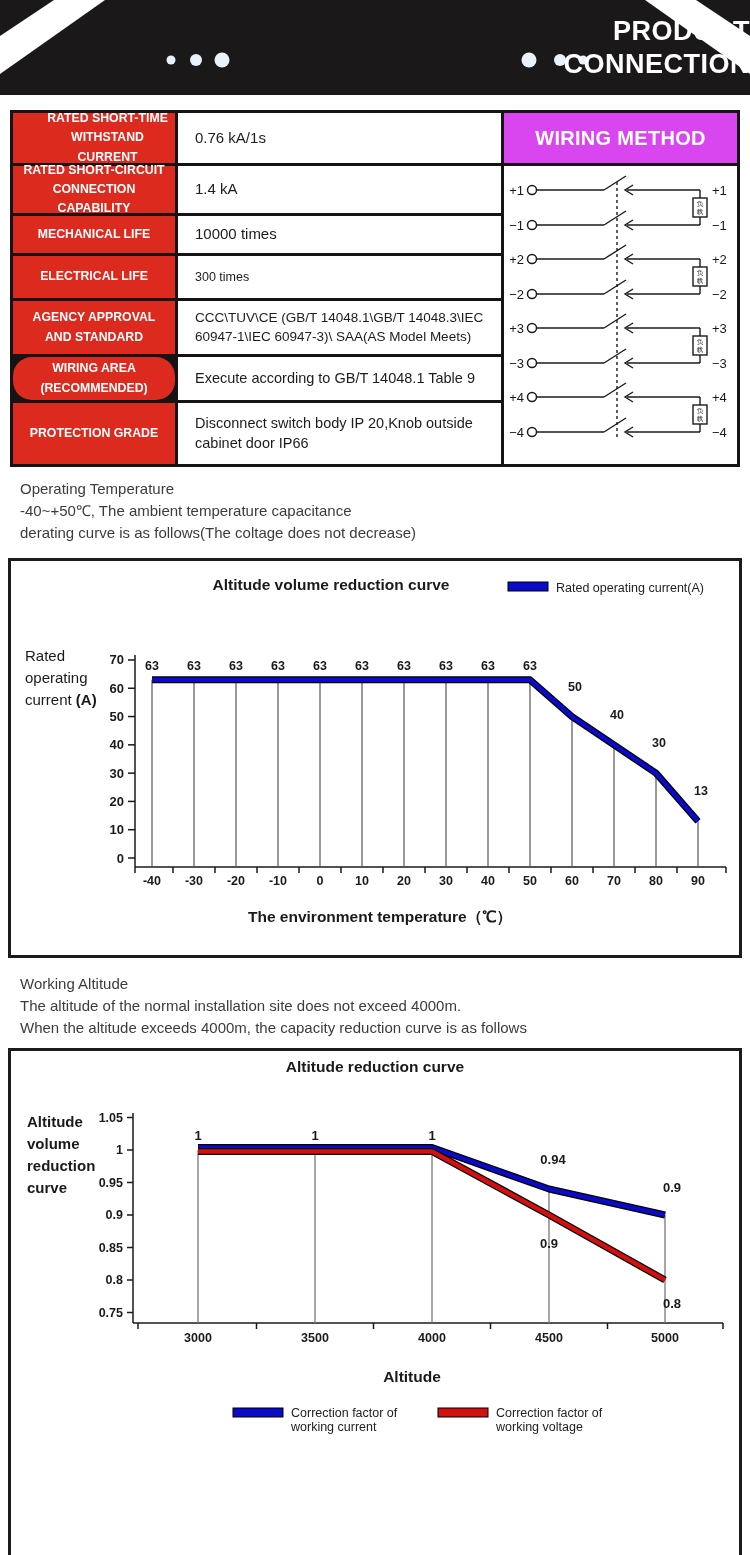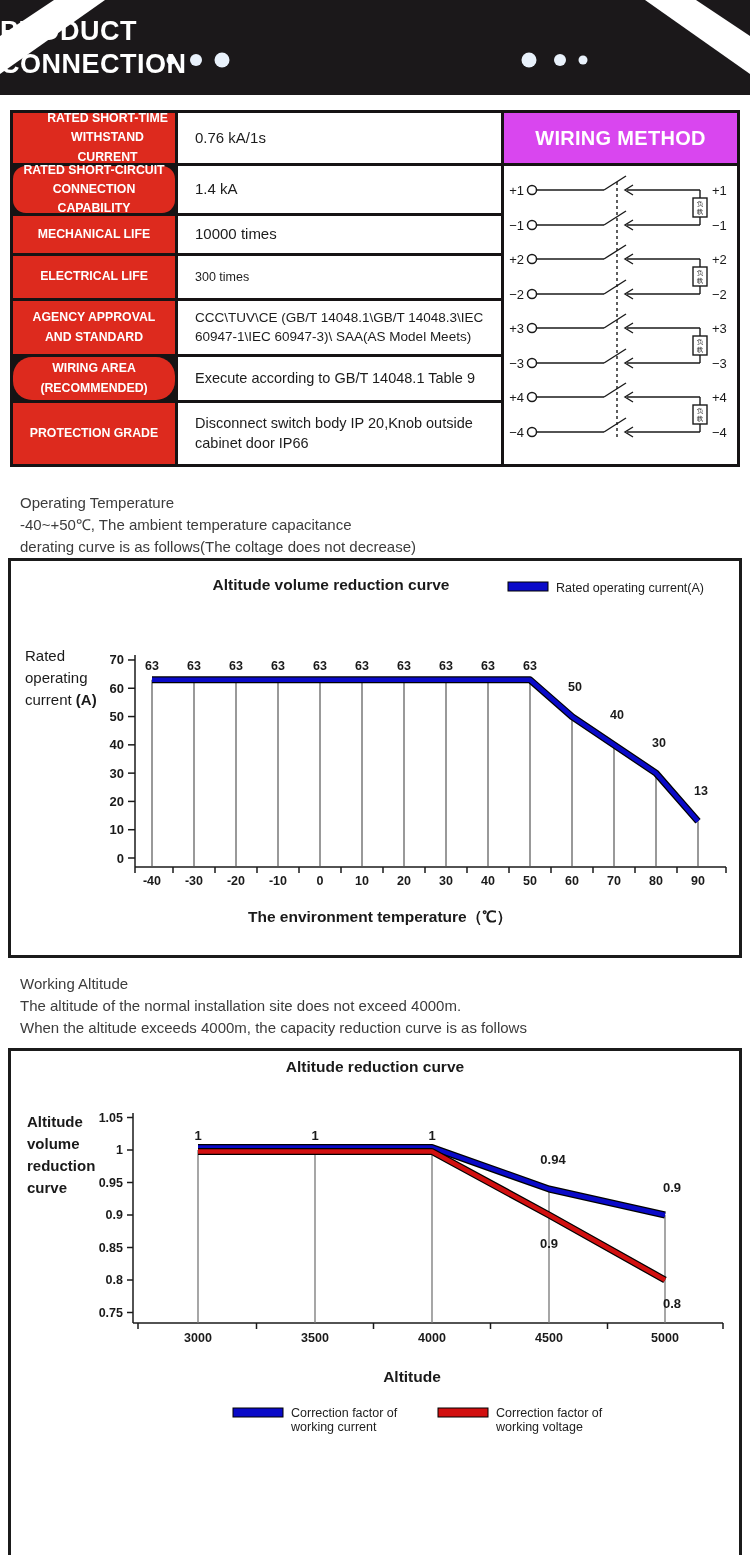--- a/index.html
+++ b/index.html
@@ -3,39 +3,39 @@
 <meta charset="utf-8">
 <style>
   html,body{margin:0;padding:0;background:#fff;}
   .page{position:relative;width:750px;height:1555px;background:#fff;
         font-family:"Liberation Sans",sans-serif;overflow:hidden;}
 
   
   .header{position:absolute;left:0;top:0;width:750px;height:95px;}
   .header svg{position:absolute;left:0;top:0;}
   .header-title{position:absolute;left:0;top:0;width:100%;height:100%;
-    display:flex;flex-direction:column;align-items:flex-start;justify-content:center;
+    display:flex;flex-direction:column;align-items:flex-end;justify-content:center;
     color:#fff;font-weight:bold;font-size:27px;line-height:33px;letter-spacing:.5px;text-align:center;}
 
   
   .spec{position:absolute;left:10px;top:110px;width:730px;box-sizing:border-box;
     display:grid;grid-template-columns:162px 323px 1fr;
     grid-template-rows:50px 47px 37px 42px 53px 43px 61px;
     gap:3px;background:#161314;border:3px solid #161314;}
   .lbl{background:#dd2a1e;color:#fff;font-weight:bold;font-size:12.3px;line-height:1.55;
     display:flex;align-items:center;justify-content:center;text-align:center;white-space:pre-line;padding:2px 4px;}
   .val{background:#fff;color:#1c1c1c;display:flex;align-items:center;padding:2px 10px 2px 17px;line-height:1.35;}
   .wiring-head{grid-column:3;grid-row:1;background:#d946ef;color:#fff;font-weight:bold;font-size:20px;
     display:flex;align-items:center;justify-content:center;letter-spacing:.3px;}
   .wiring-cell{grid-column:3;grid-row:2/8;background:#fff;position:relative;}
   .wiring-cell svg{position:absolute;left:0;top:0;width:100%;height:100%;}
 
   
   .para{position:absolute;left:20px;width:640px;color:#3c3c3c;font-size:15px;line-height:22px;white-space:pre-line;}
-  .para-1{top:492px;}
+  .para-1{top:478px;}
   .para-2{top:973px;}
 
   
   .chartbox{position:absolute;left:8px;width:734px;border:3px solid #1b1b1b;box-sizing:border-box;background:#fff;}
   .chart1{top:558px;height:400px;}
   .chart2{top:1048px;height:536px;}
   .chartbox svg{display:block;}
   svg text{font-family:"Liberation Sans",sans-serif;}
 </style>
 </head>
@@ -142,21 +142,21 @@
           <line x1="196" y1="258" x2="196" y2="266" stroke="#1a1a1a" stroke-width="1.4" fill="none"></line>
           <text x="196" y="247" text-anchor="middle" font-size="6.5" font-weight="normal" fill="#1a1a1a">负</text>
           <text x="196" y="255" text-anchor="middle" font-size="6.5" font-weight="normal" fill="#1a1a1a">载</text>
           <text x="208" y="235.5" text-anchor="start" font-size="13" font-weight="normal" fill="#1a1a1a">+4</text>
           <text x="208" y="270.5" text-anchor="start" font-size="13" font-weight="normal" fill="#1a1a1a">−4</text>
         </svg>
     </div>
   <div class="lbl" style="grid-area: 1 / 1; padding-left: 31px;">RATED SHORT-TIME
 WITHSTAND CURRENT</div>
       <div class="val" style="font-size: 15px; grid-area: 1 / 2;">0.76 kA/1s</div>
-      <div class="lbl" style="grid-area: 2 / 1; border-radius: 13px;">RATED SHORT-CIRCUIT
+      <div class="lbl" style="grid-area: 2 / 1;">RATED SHORT-CIRCUIT
 CONNECTION CAPABILITY</div>
       <div class="val" style="font-size: 15px; grid-area: 2 / 2;">1.4 kA</div>
       <div class="lbl" style="grid-area: 3 / 1;">MECHANICAL LIFE</div>
       <div class="val" style="font-size: 15px; grid-area: 3 / 2;">10000 times</div>
       <div class="lbl" style="grid-area: 4 / 1;">ELECTRICAL LIFE</div>
       <div class="val" style="font-size: 12.5px; grid-area: 4 / 2;">300 times</div>
       <div class="lbl" style="grid-area: 5 / 1;">AGENCY APPROVAL
 AND STANDARD</div>
       <div class="val" style="font-size: 13.5px; grid-area: 5 / 2;">CCC\TUV\CE (GB/T 14048.1\GB/T 14048.3\IEC 60947-1\IEC 60947-3)\ SAA(AS Model Meets)</div>
       <div class="lbl" style="grid-area: 6 / 1; border-radius: 19px;">WIRING AREA

